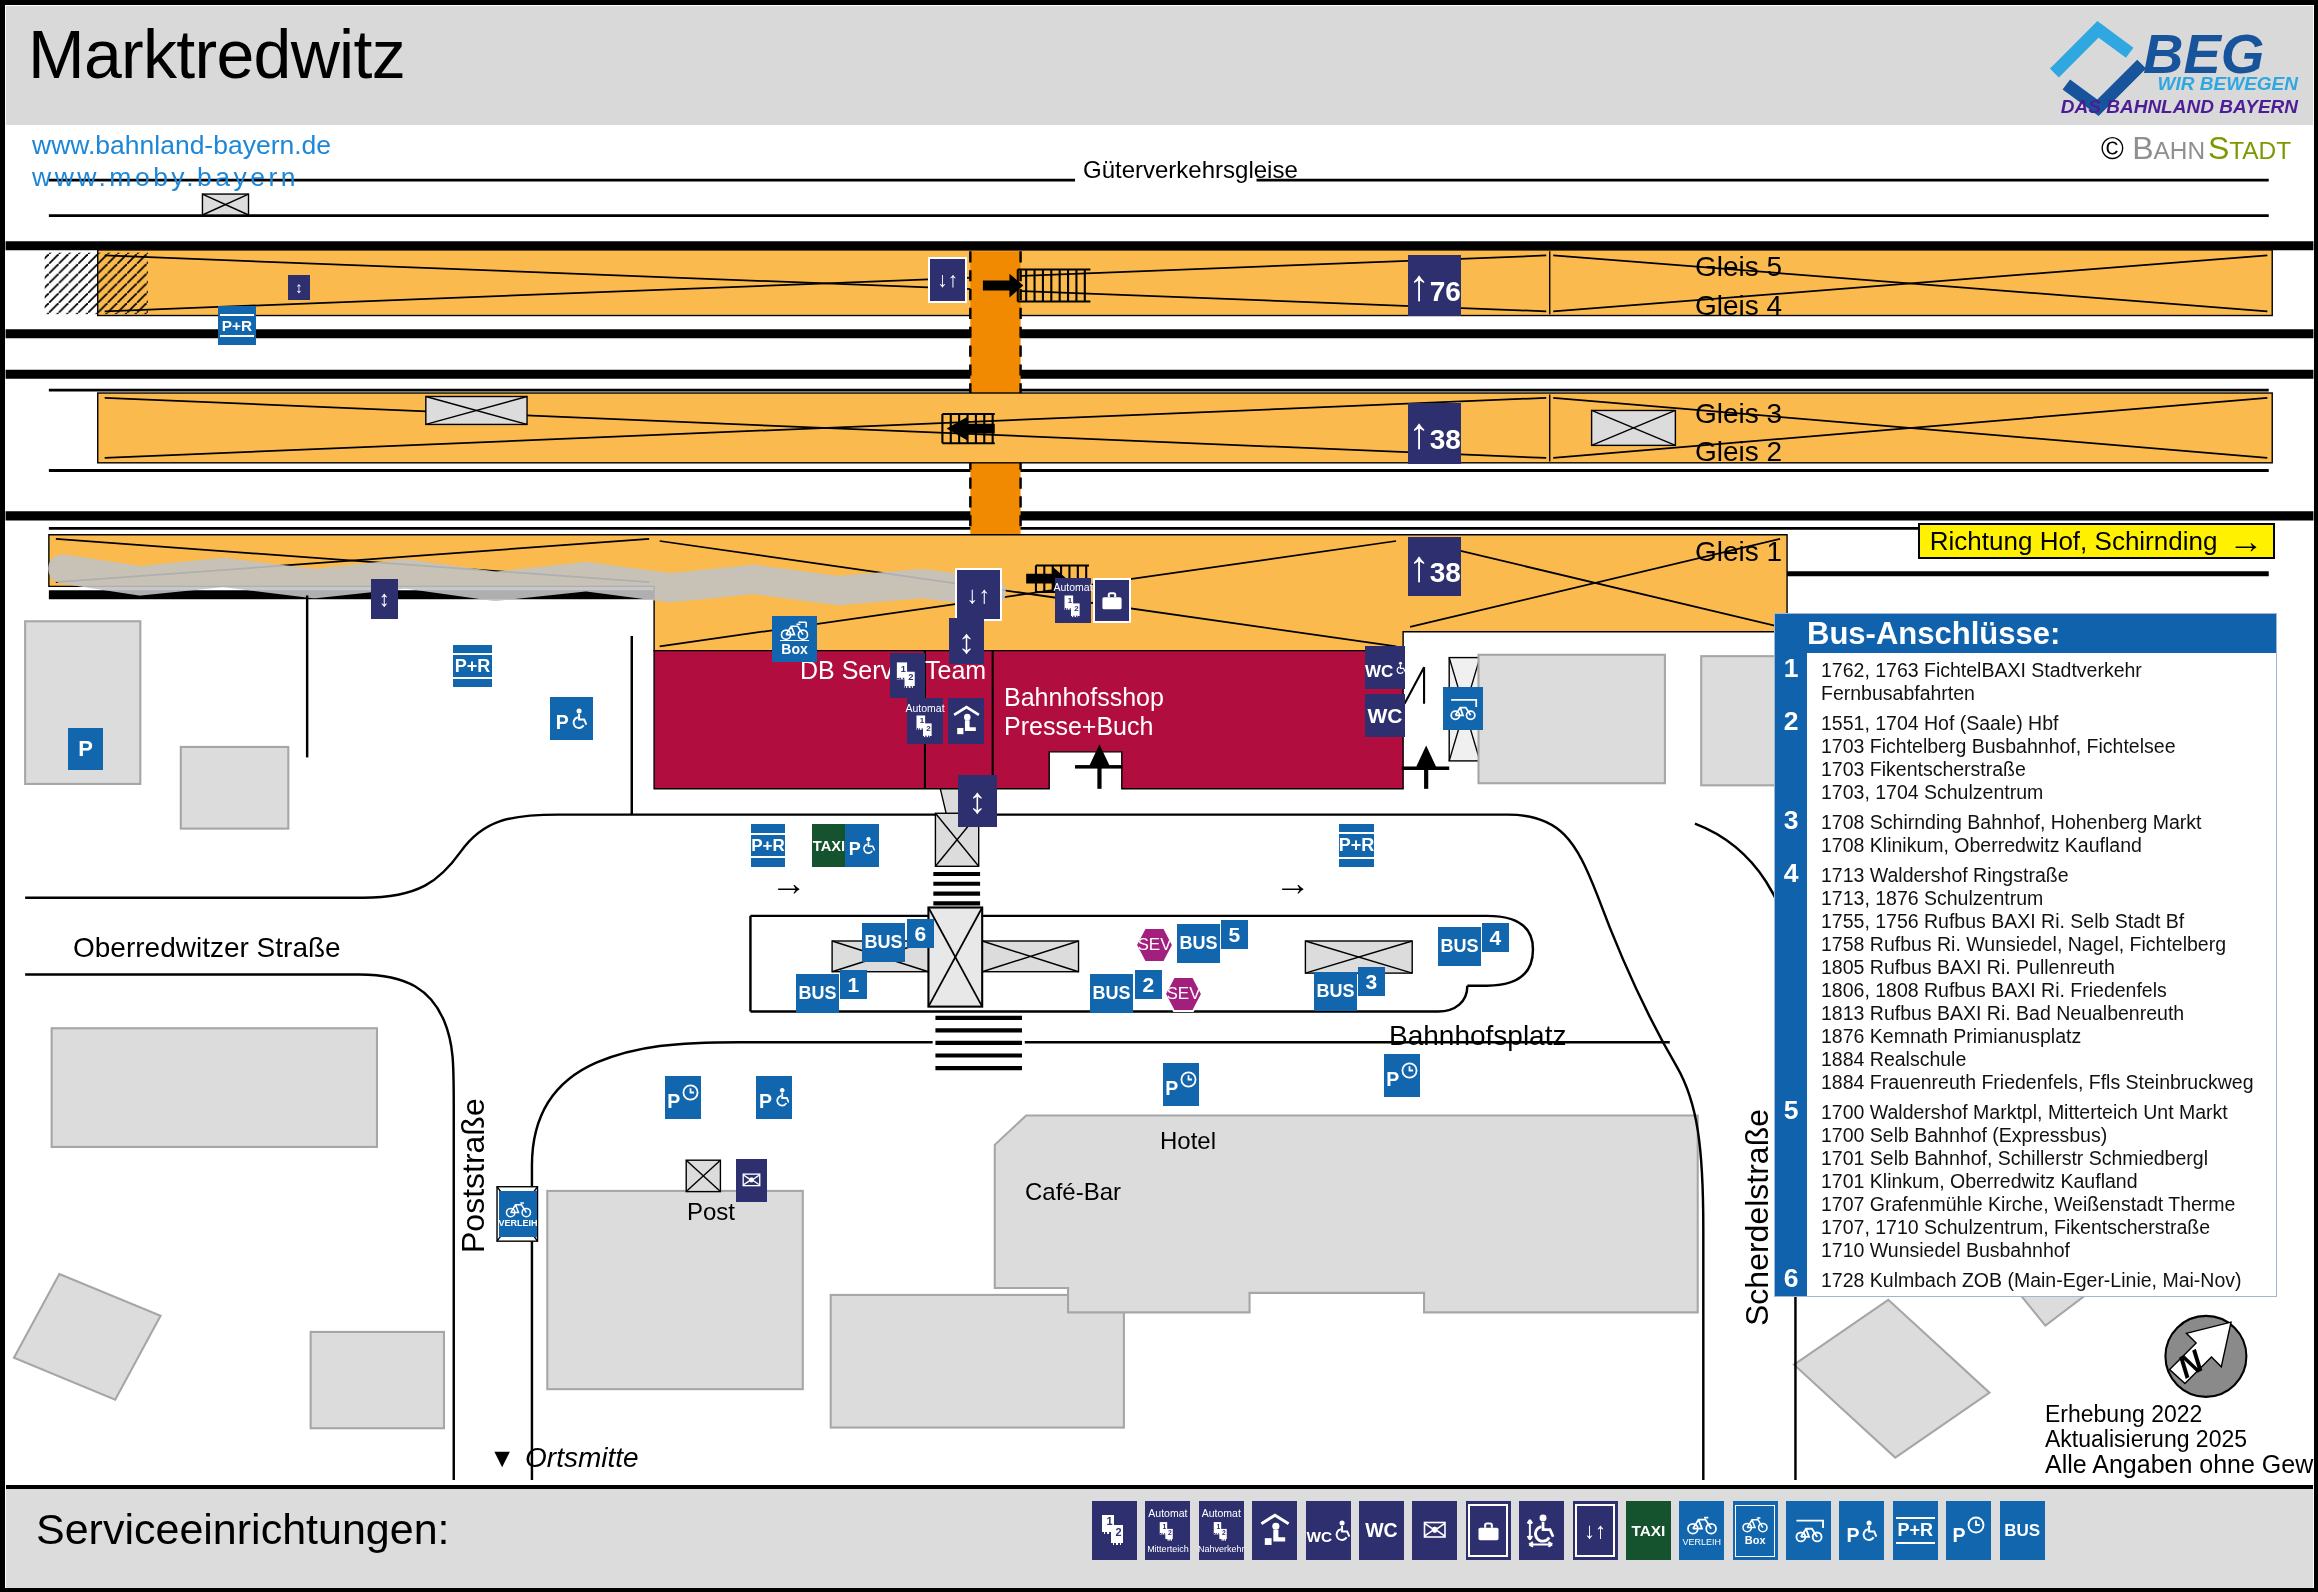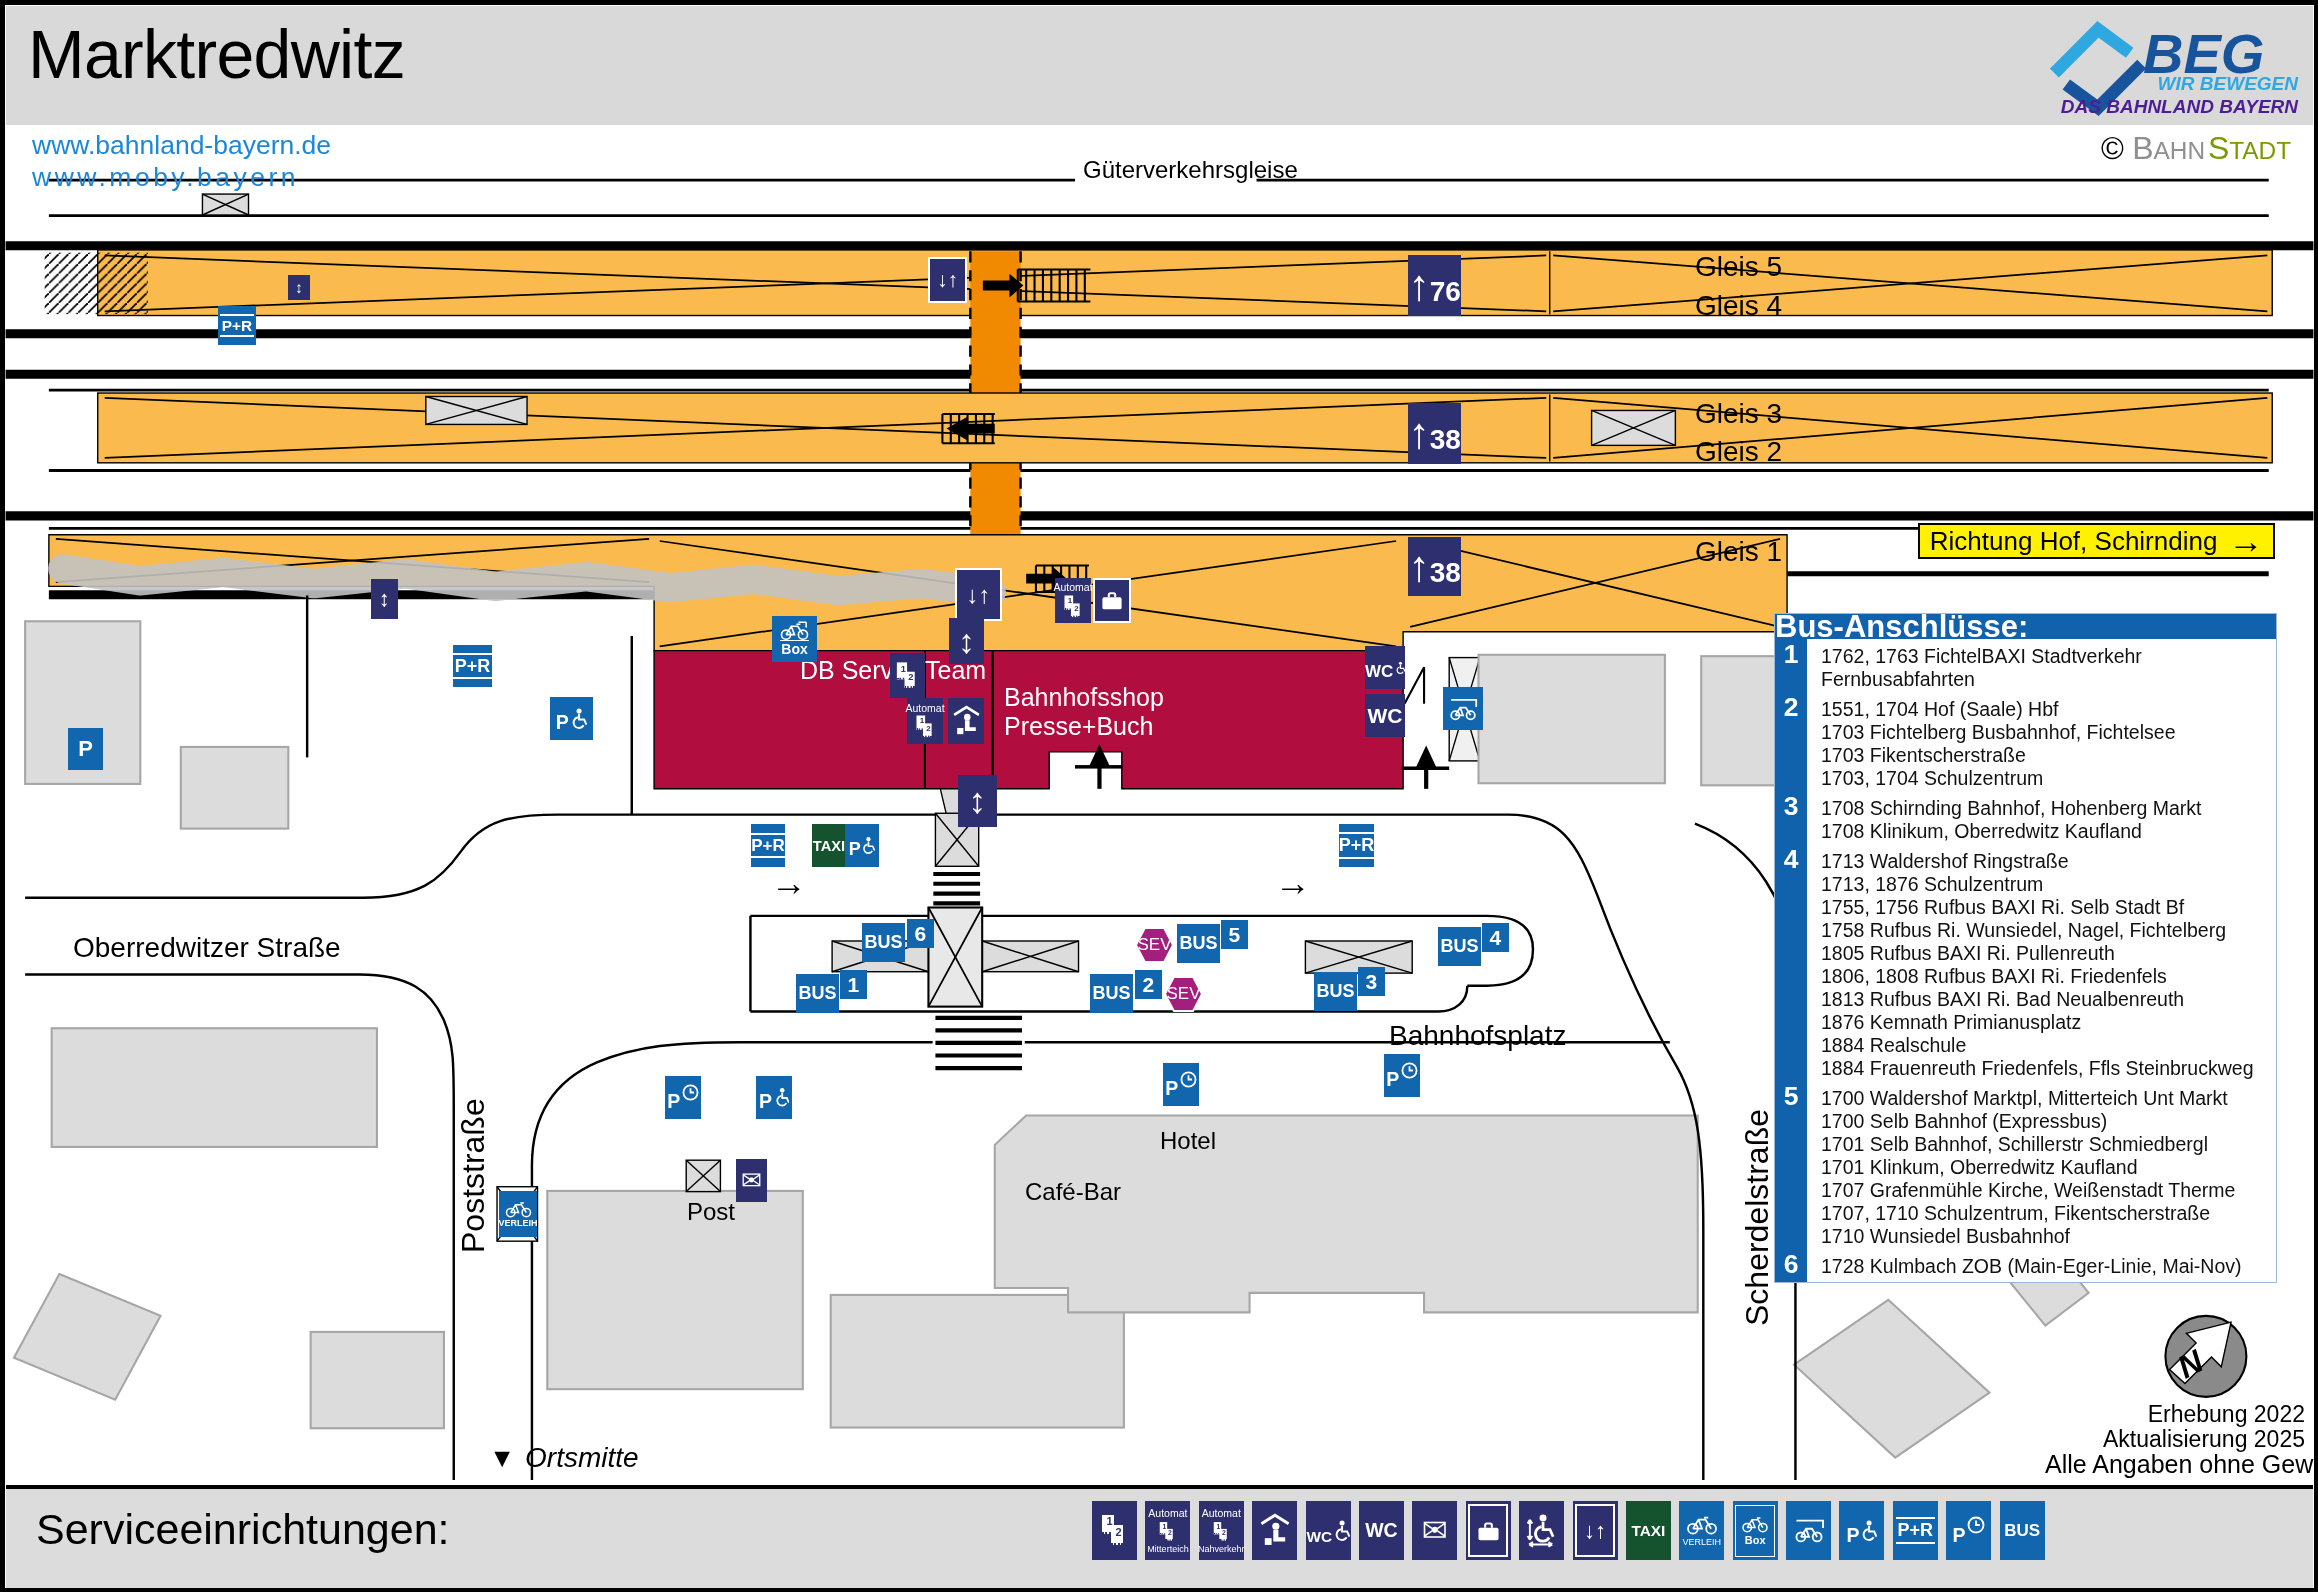--- a/index.html
+++ b/index.html
@@ -38,37 +38,37 @@
          display:flex;align-items:flex-start;justify-content:flex-end;padding:0.7px 1.4px 0 0;
          width:12px;height:19.5px;border-bottom:2.8px dotted #2E2F6E;box-sizing:border-box;}
   .tk .p2{left:9px;top:10.5px;}
   .tk .p1{left:0;top:0;}
   
   .bus{font-size:18px;}
   .num{font-size:21px;}
   
   .panel{position:absolute;left:1774px;top:613px;width:503px;background:#fff;
          border:1.4px solid #9FB6D4;z-index:10;box-sizing:border-box;}
-  .panel-h{height:25px;background:#1162AD;color:#fff;font-size:31px;font-weight:bold;
-           display:flex;align-items:center;}
+  .panel-h{height:39px;background:#1162AD;color:#fff;font-size:31px;font-weight:bold;
+           display:flex;align-items:center;padding-left:32px;}
   .panel-b{position:relative;padding:5.6px 0 4.2px 0;}
   .numcol{position:absolute;left:0;top:0;bottom:0;width:32px;background:#1162AD;}
   .grp{position:relative;padding-left:46px;margin-bottom:7px;font-size:19.5px;line-height:23px;color:#111;}
   .gnum{position:absolute;left:0;top:-1.4px;width:32px;text-align:center;color:#fff;font-weight:bold;
         font-size:26.5px;}
   .gline{display:block;white-space:nowrap;}
   
   .fband{left:5.6px;top:1485px;width:2307px;height:102px;background:#DCDCDC;border-top:4.2px solid #000;z-index:4;}
   .ftitle{left:36px;top:1505px;font-size:43px;z-index:5;}
   .ficons{left:1092px;top:1501px;display:flex;gap:8.4px;z-index:6;}
   .fi{width:45px;height:59px;display:flex;flex-direction:column;align-items:center;justify-content:center;
       color:#fff;font-weight:bold;gap:1.4px;box-sizing:border-box;}
   .fi .t{font-size:10.5px;font-weight:normal;}
   .fi .b{font-size:9px;font-weight:normal;}
-  .notes{left:2045px;top:1402px;width:260px;text-align:right;z-index:6;line-height:25px;}
+  .notes{left:2045px;top:1402px;width:260px;z-index:6;line-height:25px;}
   .notes .n1,.notes .n2{font-size:23px;}
   .notes .n3{font-size:25px;}
   svg.base{position:absolute;left:0;top:0;z-index:1;}
   .icsvg{display:block;}
   
   .beg{left:2143px;top:21px;font-size:56px;font-style:italic;font-weight:bold;color:#17549C;z-index:4;}
   .tag{position:absolute;right:21px;text-align:right;font-style:italic;font-weight:bold;font-size:19px;z-index:4;white-space:nowrap;}
   .bst{left:2101px;top:130px;display:flex;align-items:center;gap:8.4px;z-index:4;}
   .bst .big{font-size:32px;}
   .bst .sm{font-size:24.4px;}

